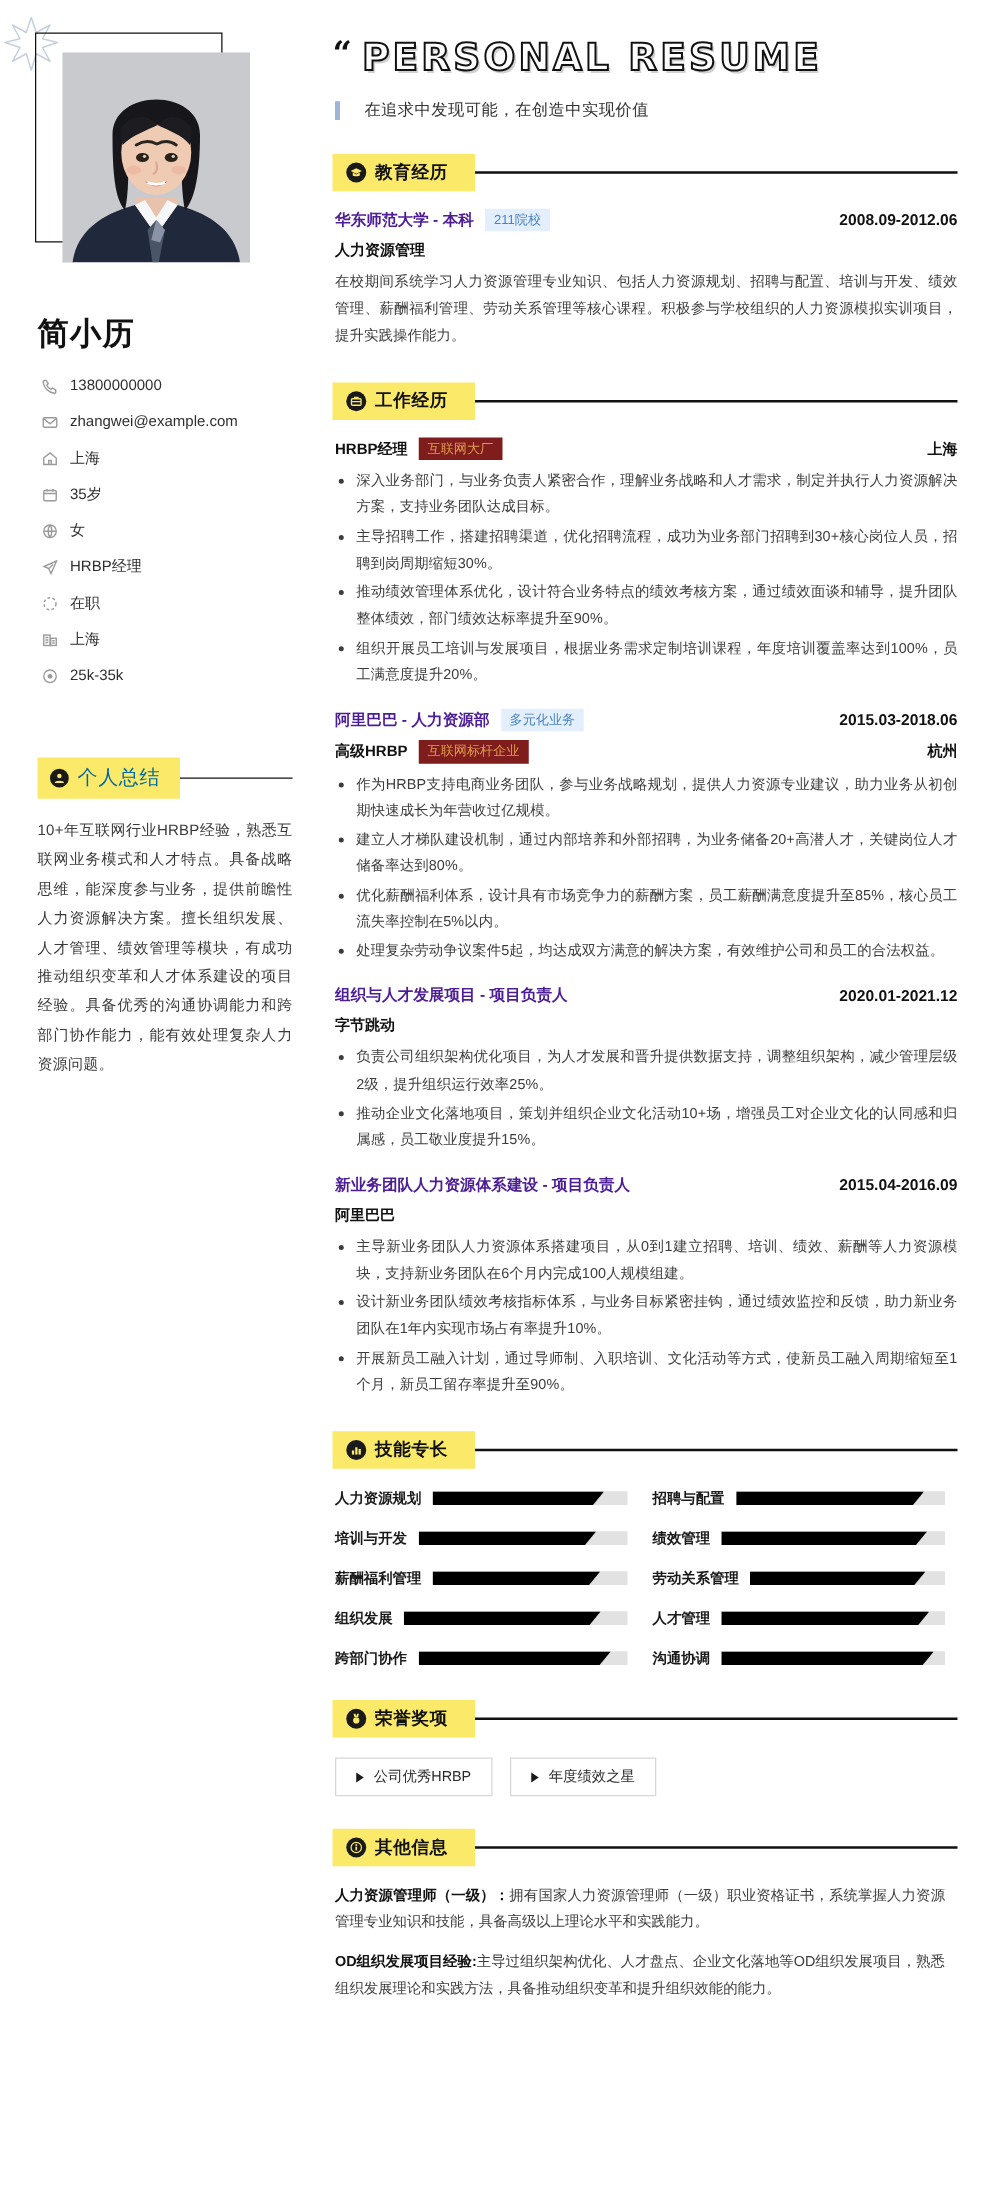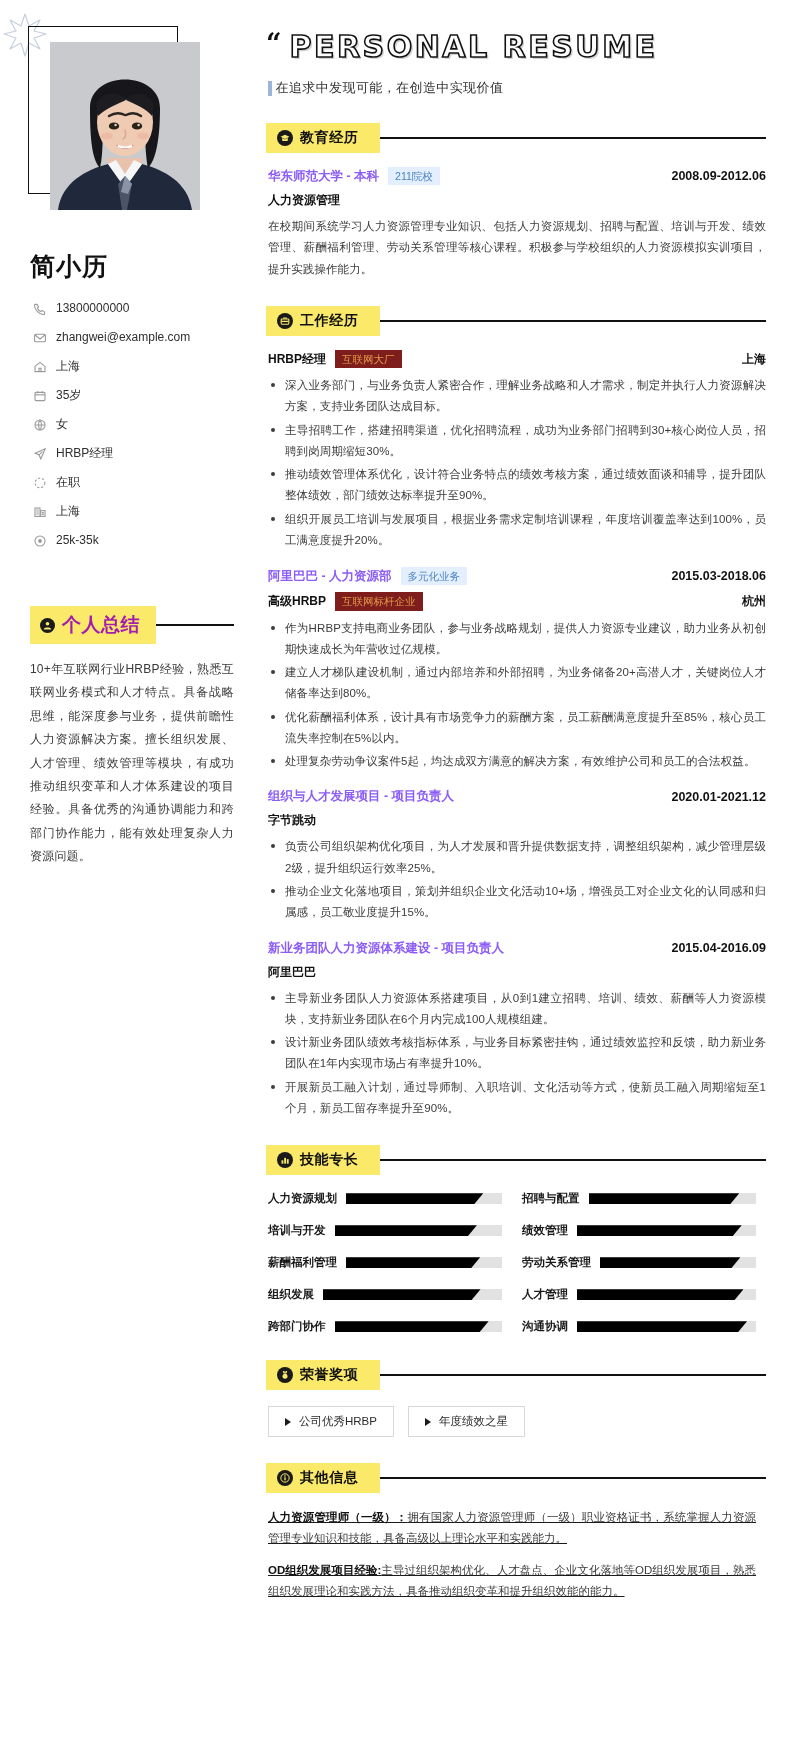--- a/index.html
+++ b/index.html
@@ -97,21 +97,21 @@
     white-space: nowrap;
   }
   .side-head-chip .chip-dot {
     width: 15px; height: 15px; border-radius: 50%;
     background: #1a1a1a;
     display: flex; align-items: center; justify-content: center;
     color: #fbe96a;
     flex: 0 0 15px;
   }
   .side-head-chip .chip-label {
-    font-size: 19px; font-weight: bold; color: #a21caf; letter-spacing: .5px;
+    font-size: 16px; font-weight: normal; color: #0369a1; letter-spacing: .5px;
   }
   .side-head-rule { flex: 1; height: 1.4px; background: #111; }
 
   .summary-text {
     font-size: 12px;
     line-height: 1.95;
     color: #3a3a3a;
     text-align: justify;
     margin-left: 2px;
     letter-spacing: .2px;
@@ -143,21 +143,21 @@
     letter-spacing: 2.5px;
     color: #ffffff;
     -webkit-text-stroke: 1.6px #111;
     font-family: "DejaVu Sans", sans-serif;
     text-shadow: 2px 2px 0 rgba(0,0,0,0.18);
     line-height: 1.1;
   }
   .subtitle-row {
     display: flex;
     align-items: center;
-    gap: 4px;
+    gap: 20px;
     margin: 16px 0 0 10px;
   }
   .subtitle-bar { width: 3.5px; height: 15px; background: #9bb6d8; flex: 0 0 3.5px; }
   .subtitle-text { font-size: 13px; color: #333; letter-spacing: .4px; }
 
   .section-head {
     display: flex;
     align-items: center;
     margin: 26px 0 14px 8px;
   }
@@ -180,21 +180,21 @@
     font-size: 14px; font-weight: bold; color: #111; letter-spacing: .6px;
   }
   .head-rule { flex: 1; height: 1.4px; background: #111; }
 
   .entry { margin: 0 0 16px 10px; }
   .entry-row1 {
     display: flex; align-items: center; justify-content: space-between; gap: 10px;
     margin-bottom: 7px;
   }
   .entry-left { display: flex; align-items: center; gap: 9px; min-width: 0; }
-  .entry-title { font-size: 12.5px; font-weight: bold; color: #8b5cf6; }
+  .entry-title { font-size: 12.5px; font-weight: bold; color: #4c1d95; }
   .entry-date { font-size: 12.5px; font-weight: bold; color: #111; white-space: nowrap; }
   .badge {
     font-size: 10.5px;
     padding: 2px 7px;
     white-space: nowrap;
     line-height: 1.35;
   }
   .badge-blue { background: #e3effc; color: #4c82c4; }
   .badge-orange { background: #7f1d1d; color: #e09b49; }
   .entry-row2 {
@@ -279,21 +279,21 @@
   }
   .honor-chip .tri {
     width: 0; height: 0;
     border-left: 6px solid #1a1a1a;
     border-top: 4px solid transparent;
     border-bottom: 4px solid transparent;
     flex: 0 0 6px;
   }
 
   
-  .other-list { margin: 14px 10px 0 10px; text-decoration: underline; }
+  .other-list { margin: 14px 10px 0 10px; }
   .other-item {
     font-size: 11.5px;
     line-height: 1.85;
     color: #3c3c3c;
     margin-bottom: 10px;
     text-align: justify;
   }
   .other-item .ot-label { font-weight: bold; color: #111; }
 </style>
 </head>

